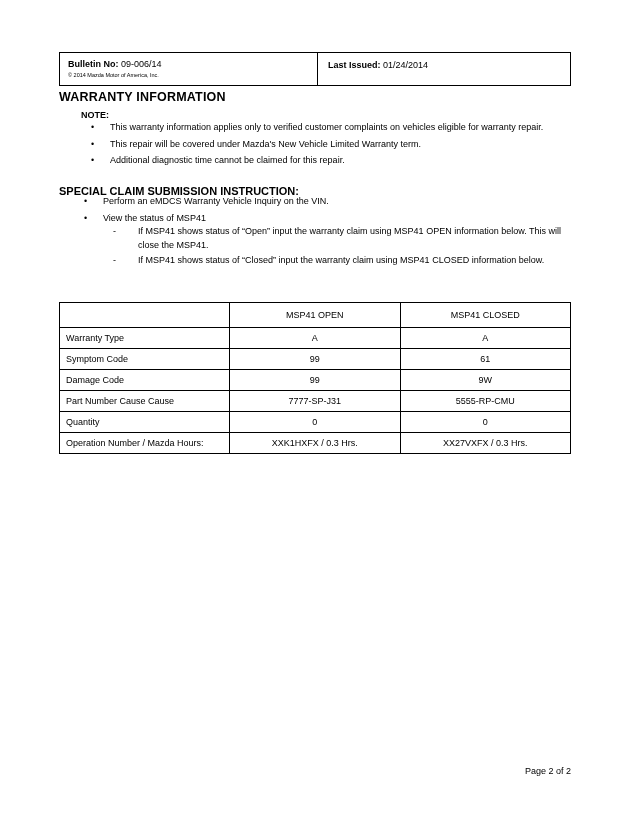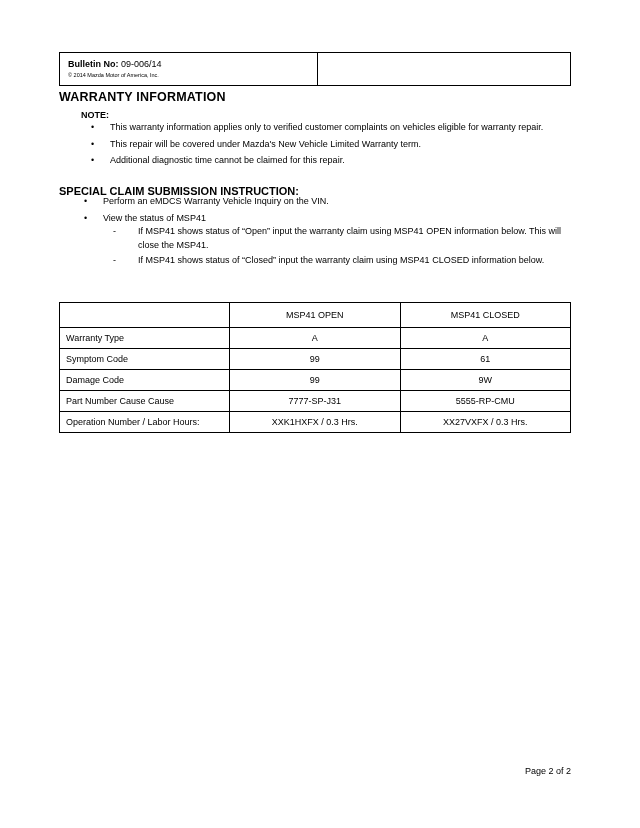--- a/index.html
+++ b/index.html
@@ -187,20 +187,26 @@
 
 <div class="page">
 
   <div class="bulletin-box">
     <div class="bulletin-left">
       <div class="bulletin-line">
         <span class="lbl">Bulletin No:</span>
         <span class="val">09-006/14</span>
       </div>
       <div class="bulletin-copy">© 2014 Mazda Motor of America, Inc.</div>
+    </div>
+    <div class="bulletin-right">
+      <div class="bulletin-line">
+        <span class="lbl">Last Issued:</span>
+        <span class="val">01/24/2014</span>
+      </div>
     </div>
   </div>
 
   <div class="h-warranty">WARRANTY INFORMATION</div>
 
   <div class="h-note">NOTE:</div>
 
   <ul class="bullets note-list">
     <li class="bullet">
       <span class="marker">•</span>
@@ -260,21 +266,26 @@
         <td class="label">Damage Code</td>
         <td class="val">99</td>
         <td class="val">9W</td>
       </tr>
       <tr>
         <td class="label">Part Number Cause Cause</td>
         <td class="val">7777-SP-J31</td>
         <td class="val">5555-RP-CMU</td>
       </tr>
       <tr>
-        <td class="label">Operation Number / Labor Hours:</td>
+        <td class="label">Quantity</td>
+        <td class="val">0</td>
+        <td class="val">0</td>
+      </tr>
+      <tr>
+        <td class="label">Operation Number / Mazda Hours:</td>
         <td class="val">XXK1HXFX / 0.3 Hrs.</td>
         <td class="val">XX27VXFX / 0.3 Hrs.</td>
       </tr>
     </tbody>
   </table>
 
   <div class="footer">Page 2 of 2</div>
 
 </div>
 

